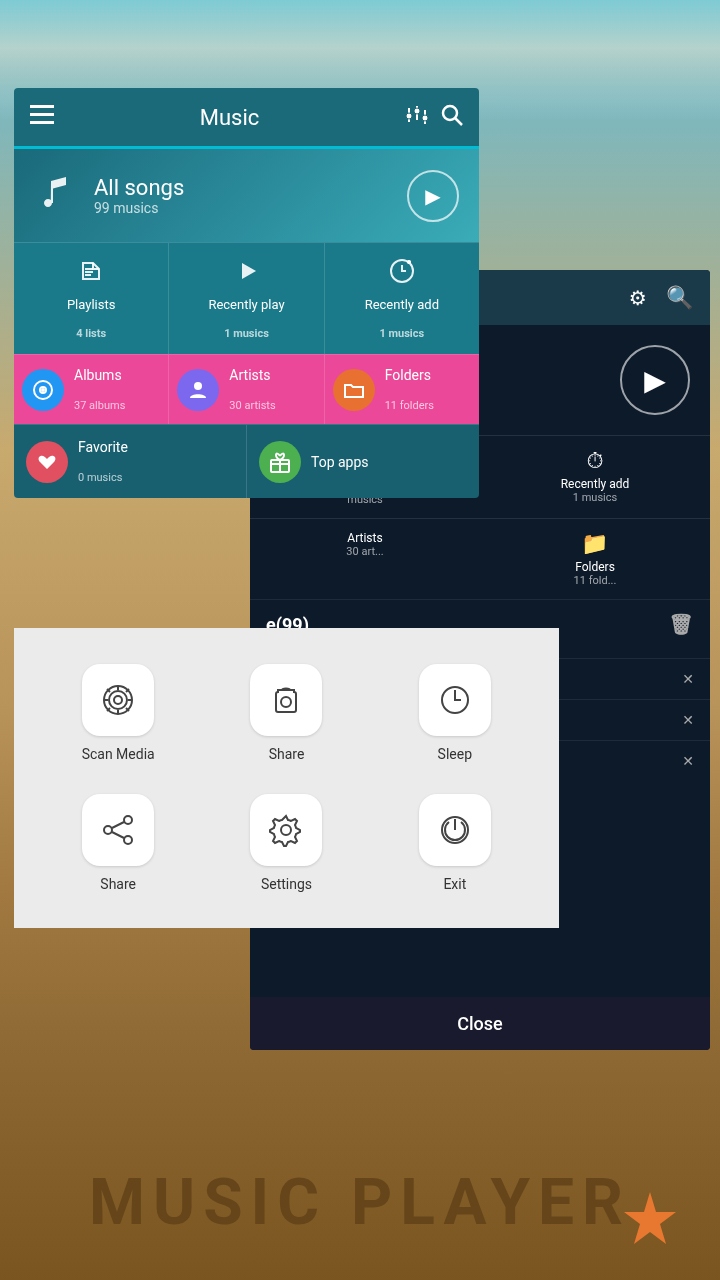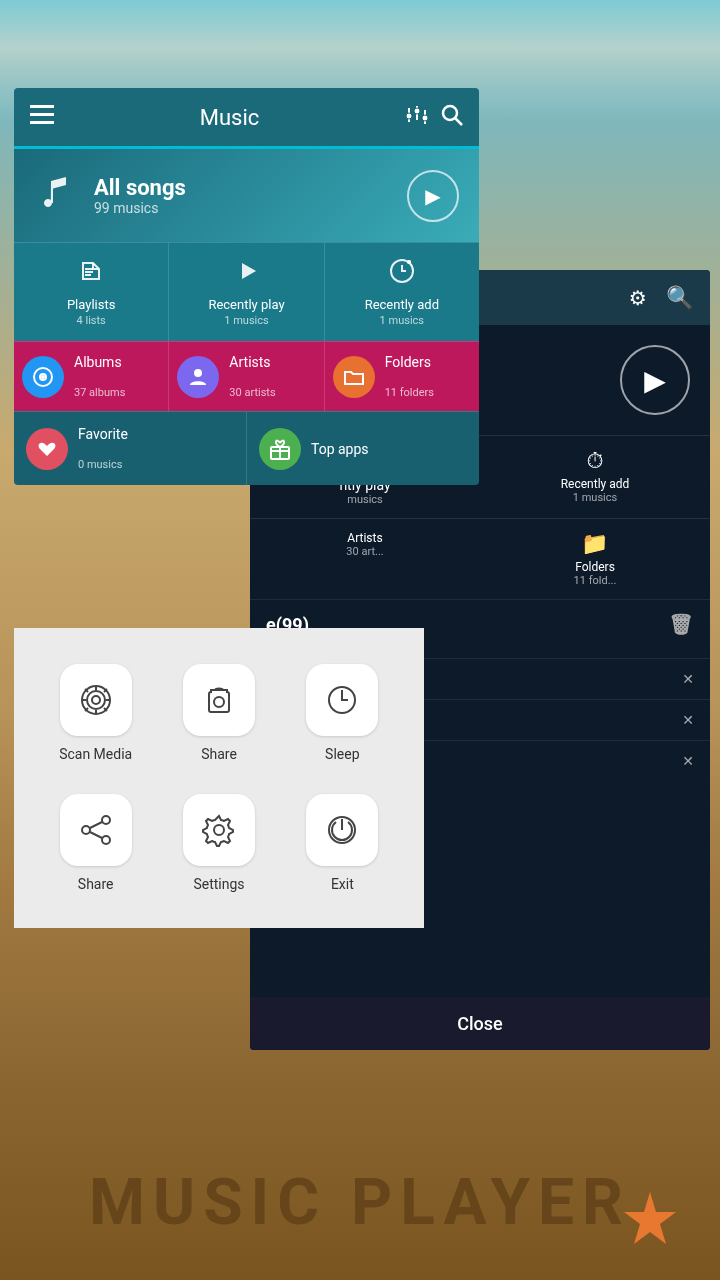--- a/index.html
+++ b/index.html
@@ -228,21 +228,21 @@
     }
 
     .music-note-icon {
       color: rgba(255,255,255,0.85);
       font-size: 36px;
     }
 
     .all-songs-text h2 {
       color: white;
       font-size: 22px;
-      font-weight: 700;
+      font-weight: 400;
     }
 
     .all-songs-text p {
       color: rgba(255,255,255,0.75);
       font-size: 14px;
     }
 
     .play-circle {
       width: 52px;
       height: 52px;
@@ -285,27 +285,28 @@
     .category-name {
       color: white;
       font-size: 13px;
       text-align: center;
     }
 
     .category-count {
       color: rgba(255,255,255,0.7);
       font-size: 11px;
       text-align: center;
-      margin-top: 2px;
+      margin-top: 15px;
+      font-weight: bold;
     }
 
     
     .items-row {
       display: flex;
-      background: #be185d;
+      background: #ec4899;
       border-top: 1px solid rgba(255,255,255,0.15);
     }
 
     .item-cell {
       flex: 1;
       padding: 12px 8px;
       display: flex;
       align-items: center;
       gap: 10px;
       border-right: 1px solid rgba(255,255,255,0.15);
@@ -387,21 +388,21 @@
       justify-content: center;
       color: white;
       font-size: 20px;
     }
 
     
     .bottom-popup {
       position: absolute;
       top: 628px;
       left: 14px;
-      width: 410px;
+      width: 545px;
       background: #e8e8e8;
       z-index: 10;
       border-radius: 0 0 4px 4px;
     }
 
     .popup-grid {
       display: grid;
       grid-template-columns: 1fr 1fr 1fr;
       gap: 0;
       padding: 20px;

